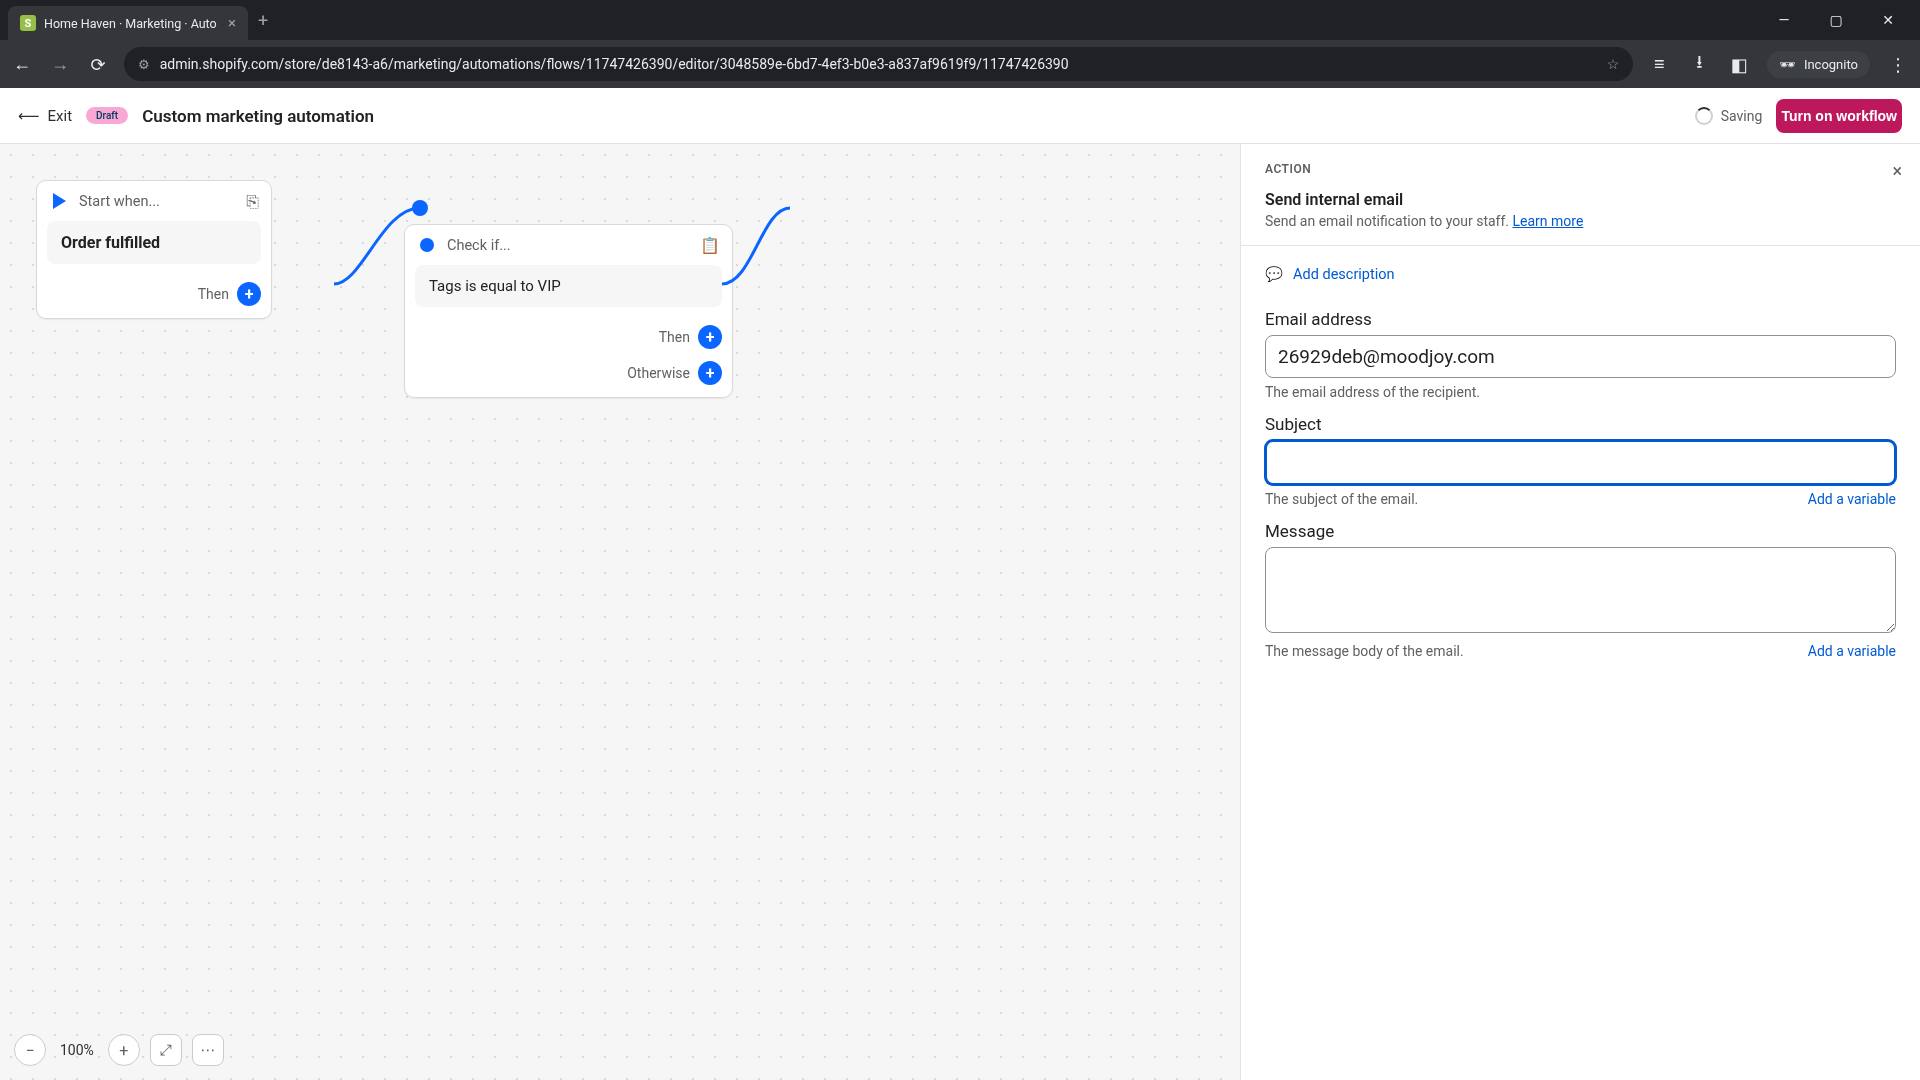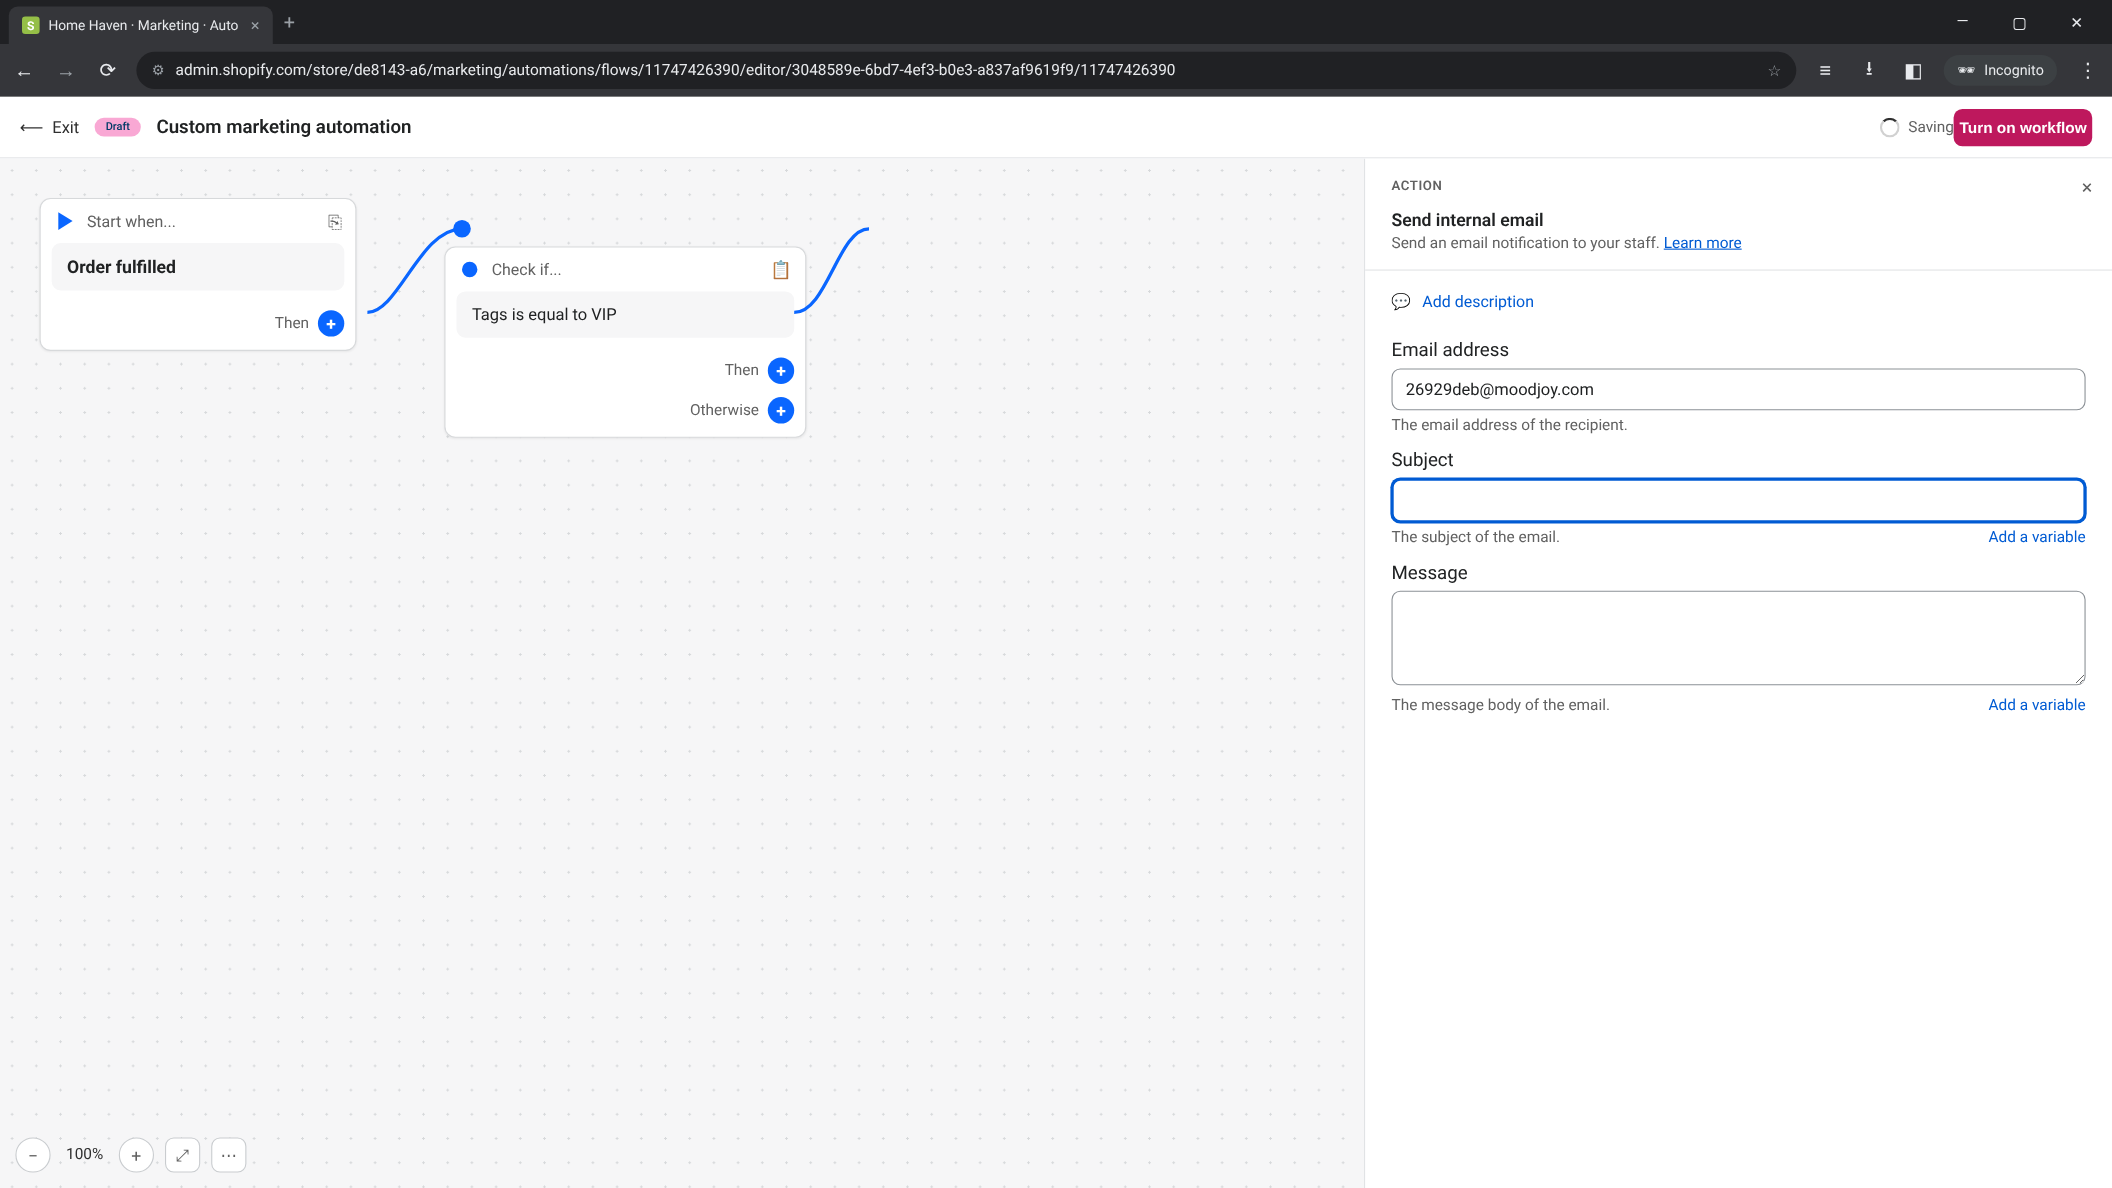--- a/index.html
+++ b/index.html
@@ -23,37 +23,37 @@
 .url-text { flex: 1; white-space: nowrap; overflow: hidden; }
 .addr-right { display: flex; align-items: center; gap: 16px; color: #e8eaed; }
 .incognito-pill { display: flex; align-items: center; gap: 8px; background: #3c4043; padding: 6px 12px; border-radius: 16px; font-size: 13px; }
 
 
 .app { background: #fff; height: calc(100vh - 88px); display: flex; flex-direction: column; position: relative; }
 .app-header { display: flex; align-items: center; height: 56px; padding: 0 18px; border-bottom: 1px solid #e1e3e5; gap: 14px; background: #fff; }
 .exit-btn { display: flex; align-items: center; gap: 8px; color: #303030; font-size: 15px; cursor: pointer; }
 .draft-badge { background: #f9a8d4; color: #003a66; padding: 3px 10px; border-radius: 10px; font-size: 10px; font-weight: 500; }
 .page-title { font-size: 17px; font-weight: 600; color: #202223; }
-.header-right { margin-left: auto; display: flex; align-items: center; }
+.header-right { margin-left: auto; display: flex; align-items: center; gap: 14px; }
 .saving { display: flex; align-items: center; gap: 8px; color: #616161; font-size: 14px; }
 .spinner { width: 18px; height: 18px; border: 2.5px solid #d1d1d1; border-top-color: #303030; border-radius: 50%; }
 .turn-on-btn { background: #be185d; color: #fff; padding: 9px 5px; border-radius: 8px; font-size: 14px; font-weight: 700; cursor: pointer; border: none; }
 
 .workspace { flex: 1; display: flex; position: relative; overflow: hidden; }
 .canvas {
   flex: 1;
   position: relative;
   background-color: #f6f6f7;
   background-image: radial-gradient(#d7d9db 1px, transparent 1px);
   background-size: 22px 22px;
 }
 
 
 .node { position: absolute; background: #fff; border: 1px solid #d7d9db; border-radius: 10px; box-shadow: 0 1px 2px rgba(0,0,0,0.06); }
-.node-start { left: 36px; top: 36px; width: 288px; }
+.node-start { left: 36px; top: 36px; width: 236px; }
 .node-check { left: 404px; top: 36px; width: 329px; margin-top: 44px; }
 .node-header { display: flex; align-items: center; padding: 10px 12px; gap: 10px; }
 .node-header-icon { width: 20px; height: 20px; display: flex; align-items: center; justify-content: center; }
 .tri-icon { width: 0; height: 0; border-top: 8px solid transparent; border-bottom: 8px solid transparent; border-left: 13px solid #0a66ff; }
 .circle-icon { width: 14px; height: 14px; background: #0a66ff; border-radius: 50%; }
 .node-header-title { color: #616161; font-size: 14.5px; flex: 1; }
 .node-corner-icon { color: #616161; font-size: 16px; }
 .node-body { margin: 0 10px 10px; background: #f6f6f7; border-radius: 8px; padding: 12px 14px; font-size: 15px; color: #202223; }
 .node-body.bold { font-weight: 700; font-size: 16px; }
 .node-footer { display: flex; justify-content: flex-end; align-items: center; padding: 8px 10px 12px; gap: 8px; font-size: 14px; color: #616161; }
@@ -66,21 +66,21 @@
 
 .side-panel { width: 680px; background: #fff; border-left: 1px solid #e1e3e5; padding: 18px 24px; overflow-y: auto; position: relative; }
 .panel-eyebrow { color: #616161; font-size: 12px; letter-spacing: 0.5px; font-weight: 600; }
 .panel-close { position: absolute; top: 16px; right: 18px; color: #616161; font-size: 18px; cursor: pointer; }
 .panel-title { font-size: 16px; font-weight: 650; color: #202223; margin-top: 14px; }
 .panel-sub { font-size: 14px; color: #616161; margin-top: 4px; }
 .panel-sub a { color: #005bd3; text-decoration: underline; }
 .divider { height: 1px; background: #e1e3e5; margin: 16px -24px; }
 .add-desc { display: flex; align-items: center; gap: 10px; color: #005bd3; font-size: 14.5px; cursor: pointer; padding: 4px 0 12px; }
 .form-label { font-size: 17px; color: #202223; margin-top: 14px; margin-bottom: 6px; display: block; }
-.text-input { width: 100%; border: 1px solid #8c9196; border-radius: 8px; padding: 9px 12px; font-size: 15px; color: #202223; outline: none; font-family: inherit; }
+.text-input { width: 100%; border: 1px solid #8c9196; border-radius: 8px; padding: 9px 12px; font-size: 19px; color: #202223; outline: none; font-family: inherit; }
 .text-input.focused { border: 2px solid #005bd3; box-shadow: 0 0 0 1px #005bd3; }
 .help-row { display: flex; justify-content: space-between; margin-top: 6px; font-size: 14px; }
 .help-text { color: #616161; }
 .add-var { color: #005bd3; cursor: pointer; }
 .textarea { width: 100%; border: 1px solid #8c9196; border-radius: 8px; padding: 9px 12px; font-size: 14.5px; min-height: 86px; resize: vertical; font-family: inherit; }
 
 
 .zoom-toolbar { position: absolute; left: 14px; bottom: 14px; display: flex; align-items: center; gap: 10px; }
 .z-btn { width: 32px; height: 32px; border: 1px solid #c9cccf; background: #fff; border-radius: 50%; display: flex; align-items: center; justify-content: center; font-size: 16px; color: #616161; cursor: pointer; }
 .z-val { font-size: 14px; color: #303030; padding: 0 4px; }

